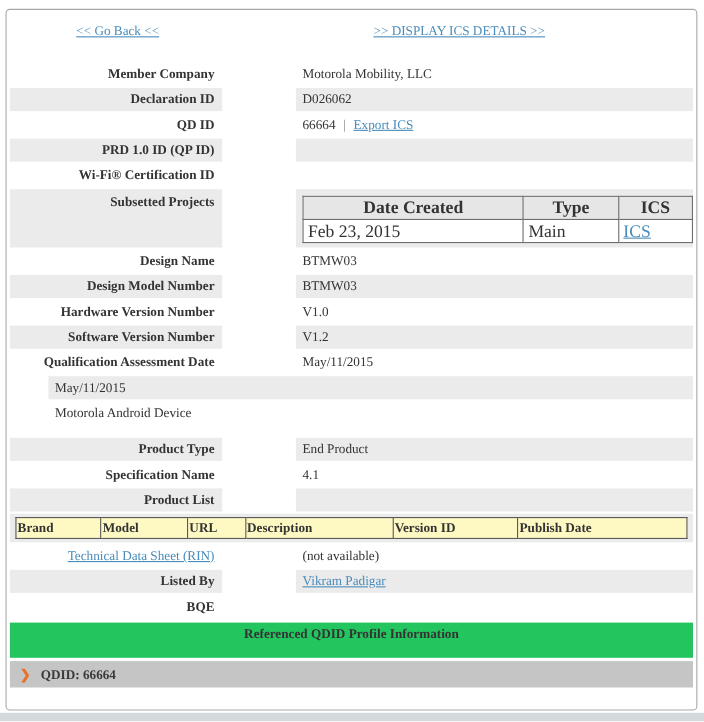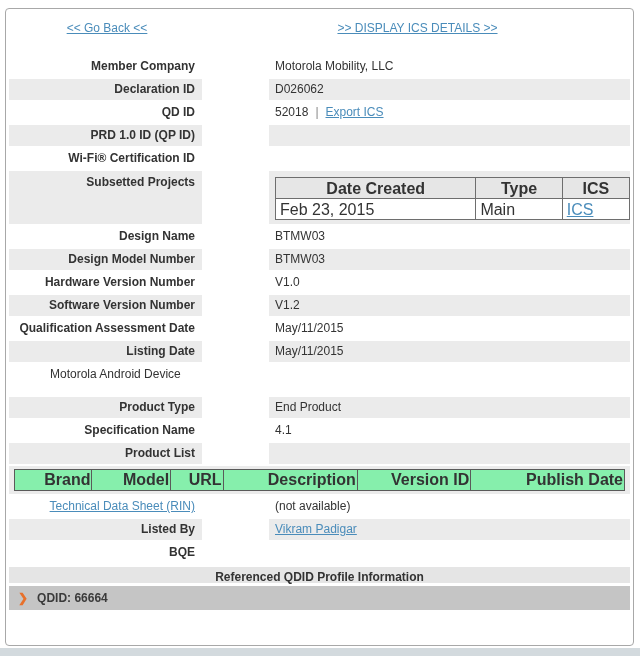--- a/index.html
+++ b/index.html
@@ -17,20 +17,21 @@
     background: #d3dade;
   }
   .panel {
     position: absolute; left: 5px; top: 8px;
     width: 629px; height: 638px;
     background: #ffffff;
     border: 1px solid #a8a8a8;
     border-radius: 4px;
     padding: 12px 3px 0 3px;
     overflow: hidden;
+    font-family: Liberation Serif, serif;
   }
   
   .nav-row { display: flex; margin-bottom: 21px; }
   .nav-left { width: 196px; text-align: center; }
   .nav-right { flex: 1; text-align: center; }
   a.lnk { color: #4a8cba; text-decoration: underline; cursor: pointer; }
   .nav-row a.lnk { font-weight: normal; }
 
   
   .row { display: flex; margin-bottom: 2px; min-height: 21px; gap: 32px; }
@@ -55,27 +56,27 @@
     font-size: 16px;
   }
   table.inner th { background: #e6e6e6; font-weight: bold; text-align: center; }
   table.inner td { background: #ffffff; text-align: left; }
   td.center { text-align: center; }
 
   
   .band { background: #ebebeb; padding: 3px 5px; margin-bottom: 2px; }
   table.products { border-collapse: collapse; width: 100%; }
   table.products th {
-    border: 1px solid #5a5a5a; background: #86efac;
-    height: 19px; font-weight: bold; text-align: right; font-size: 16px;
+    border: 1px solid #5a5a5a; background: #fef9c3;
+    height: 19px; font-weight: bold; text-align: left; font-size: 12px;
   }
 
   
   .ref-bar {
-    margin-top: 4px; background: #e5e5e5; height: 16px; line-height: 20px;
+    margin-top: 4px; background: #22c55e; height: 32px; line-height: 20px;
     text-align: center; font-weight: bold; margin-bottom: 3px; color: #333;
   }
   .qdid-row {
     background: #c5c5c5; height: 24px; line-height: 24px;
     padding-left: 9px; font-weight: bold; color: #3a3a3a; cursor: pointer;
   }
   .chevron { color: #e8702a; font-weight: bold; margin-right: 9px; font-size: 12px; }
 </style>
 </head>
 <body>
@@ -101,21 +102,21 @@
     <div class="row gray">
       <div class="cell-label">Declaration ID</div>
       <div class="cell-gap"></div>
       <div class="cell-value">D026062</div>
     </div>
 
     <div class="row">
       <div class="cell-label">QD ID</div>
       <div class="cell-gap"></div>
       <div class="cell-value">
-        <span>52018</span><span class="sep">|</span><a class="lnk">Export ICS</a>
+        <span>66664</span><span class="sep">|</span><a class="lnk">Export ICS</a>
       </div>
     </div>
 
     <div class="row gray">
       <div class="cell-label">PRD 1.0 ID (QP ID)</div>
       <div class="cell-gap"></div>
       <div class="cell-value"></div>
     </div>
 
     <div class="row">
@@ -171,21 +172,20 @@
       <div class="cell-value">V1.2</div>
     </div>
 
     <div class="row">
       <div class="cell-label">Qualification Assessment Date</div>
       <div class="cell-gap"></div>
       <div class="cell-value">May/11/2015</div>
     </div>
 
     <div class="row gray">
-      <div class="cell-label">Listing Date</div>
       <div class="cell-gap"></div>
       <div class="cell-value">May/11/2015</div>
     </div>
 
     <div class="row">
       <div class="cell-gap"></div>
       <div class="cell-value">Motorola Android Device</div>
     </div>
 
     <div class="spacer"></div>

